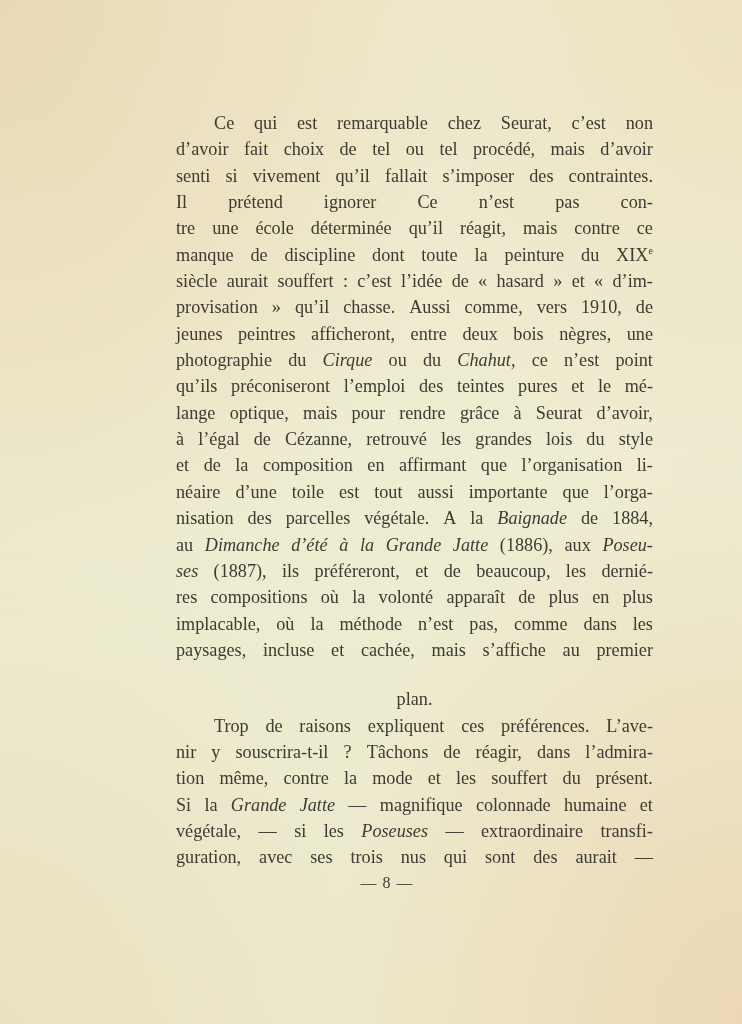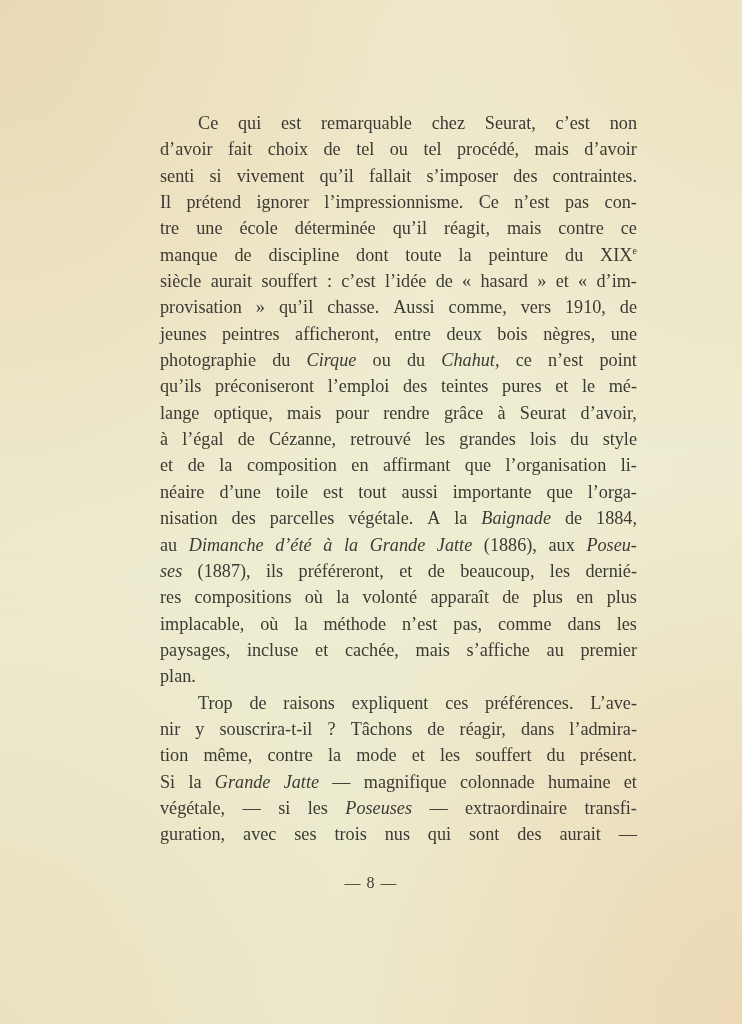--- a/index.html
+++ b/index.html
@@ -10,21 +10,21 @@
         radial-gradient(ellipse at 0% 0%, rgba(233,214,176,0.85) 0%, rgba(233,214,176,0) 45%),
         radial-gradient(ellipse at 100% 100%, rgba(236,214,178,0.9) 0%, rgba(236,214,178,0) 40%),
         radial-gradient(ellipse at 100% 0%, rgba(236,222,188,0.6) 0%, rgba(236,222,188,0) 35%),
         radial-gradient(ellipse at 0% 100%, rgba(232,220,186,0.6) 0%, rgba(232,220,186,0) 35%),
         linear-gradient(180deg, #efe9cc 0%, #eeedd2 50%, #ece9cb 100%);
       position: relative;
       font-family: "Liberation Serif", "DejaVu Serif", serif;
       color: #3c3a32;
     }
     .page {
-      position: absolute; left: 0; top: 0; width: 601px; height: 1024px;
+      position: absolute; left: 16px; top: 0; width: 601px; height: 1024px;
     }
     .text-block {
       position: absolute;
       left: 160px; top: 110px;
       width: 477px;
     }
     .it { font-style: italic; margin-top: 48px; }
     sup.e { font-size: 10px; vertical-align: 7px; line-height: 0; }
     .page-number {
       position: absolute;
@@ -34,21 +34,21 @@
       letter-spacing: 1px;
       color: #3c3a32;
     }
     
     .jline {
       display: flex; justify-content: space-between;
       height: 26.35px; line-height: 26.35px;
       font-size: 18.2px; white-space: nowrap;
     }
     .jline.indent { padding-left: 38px; }
-    .jline.left { justify-content: flex-start; gap: 6px; }
+    .jline.left { justify-content: center; gap: 6px; margin-top: 23px; }
   </style>
 </head>
 <body>
 
 <div class="page">
   <div class="text-block" id="text-block">
       <div>
         <div class="jline indent">
           <span><span>Ce</span></span>
           <span><span>qui</span></span>
@@ -78,21 +78,20 @@
           <span><span>qu’il</span></span>
           <span><span>fallait</span></span>
           <span><span>s’imposer</span></span>
           <span><span>des</span></span>
           <span><span>contraintes.</span></span>
         </div>
         <div class="jline">
           <span><span>Il</span></span>
           <span><span>prétend</span></span>
           <span><span>ignorer</span></span>
-          <span><span>l’impressionnisme.</span></span>
           <span><span>Ce</span></span>
           <span><span>n’est</span></span>
           <span><span>pas</span></span>
           <span><span>con-</span></span>
         </div>
         <div class="jline">
           <span><span>tre</span></span>
           <span><span>une</span></span>
           <span><span>école</span></span>
           <span><span>déterminée</span></span>

